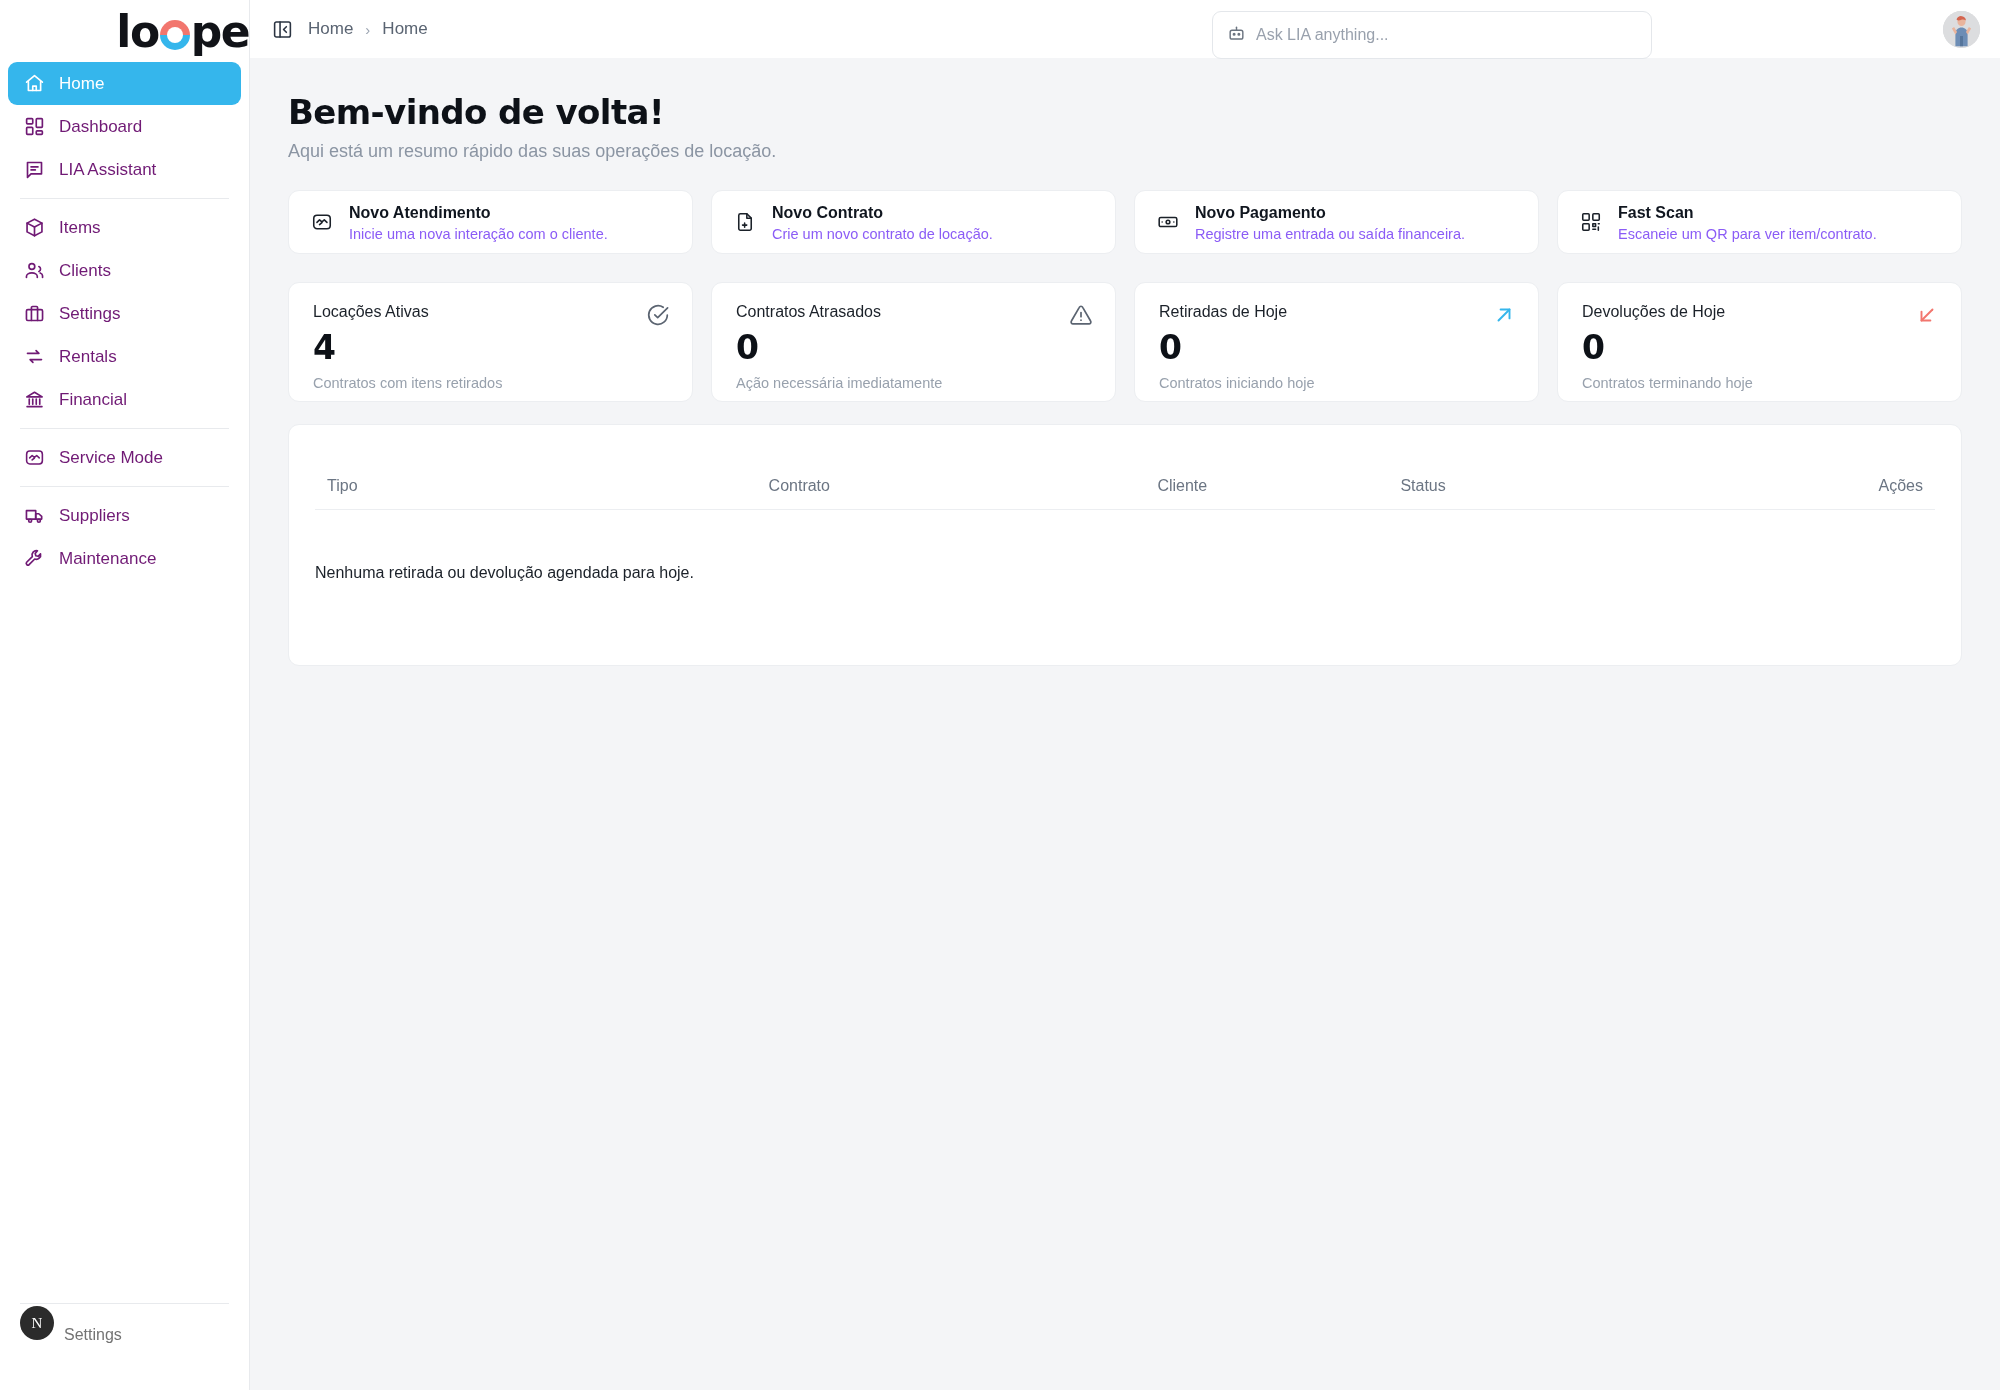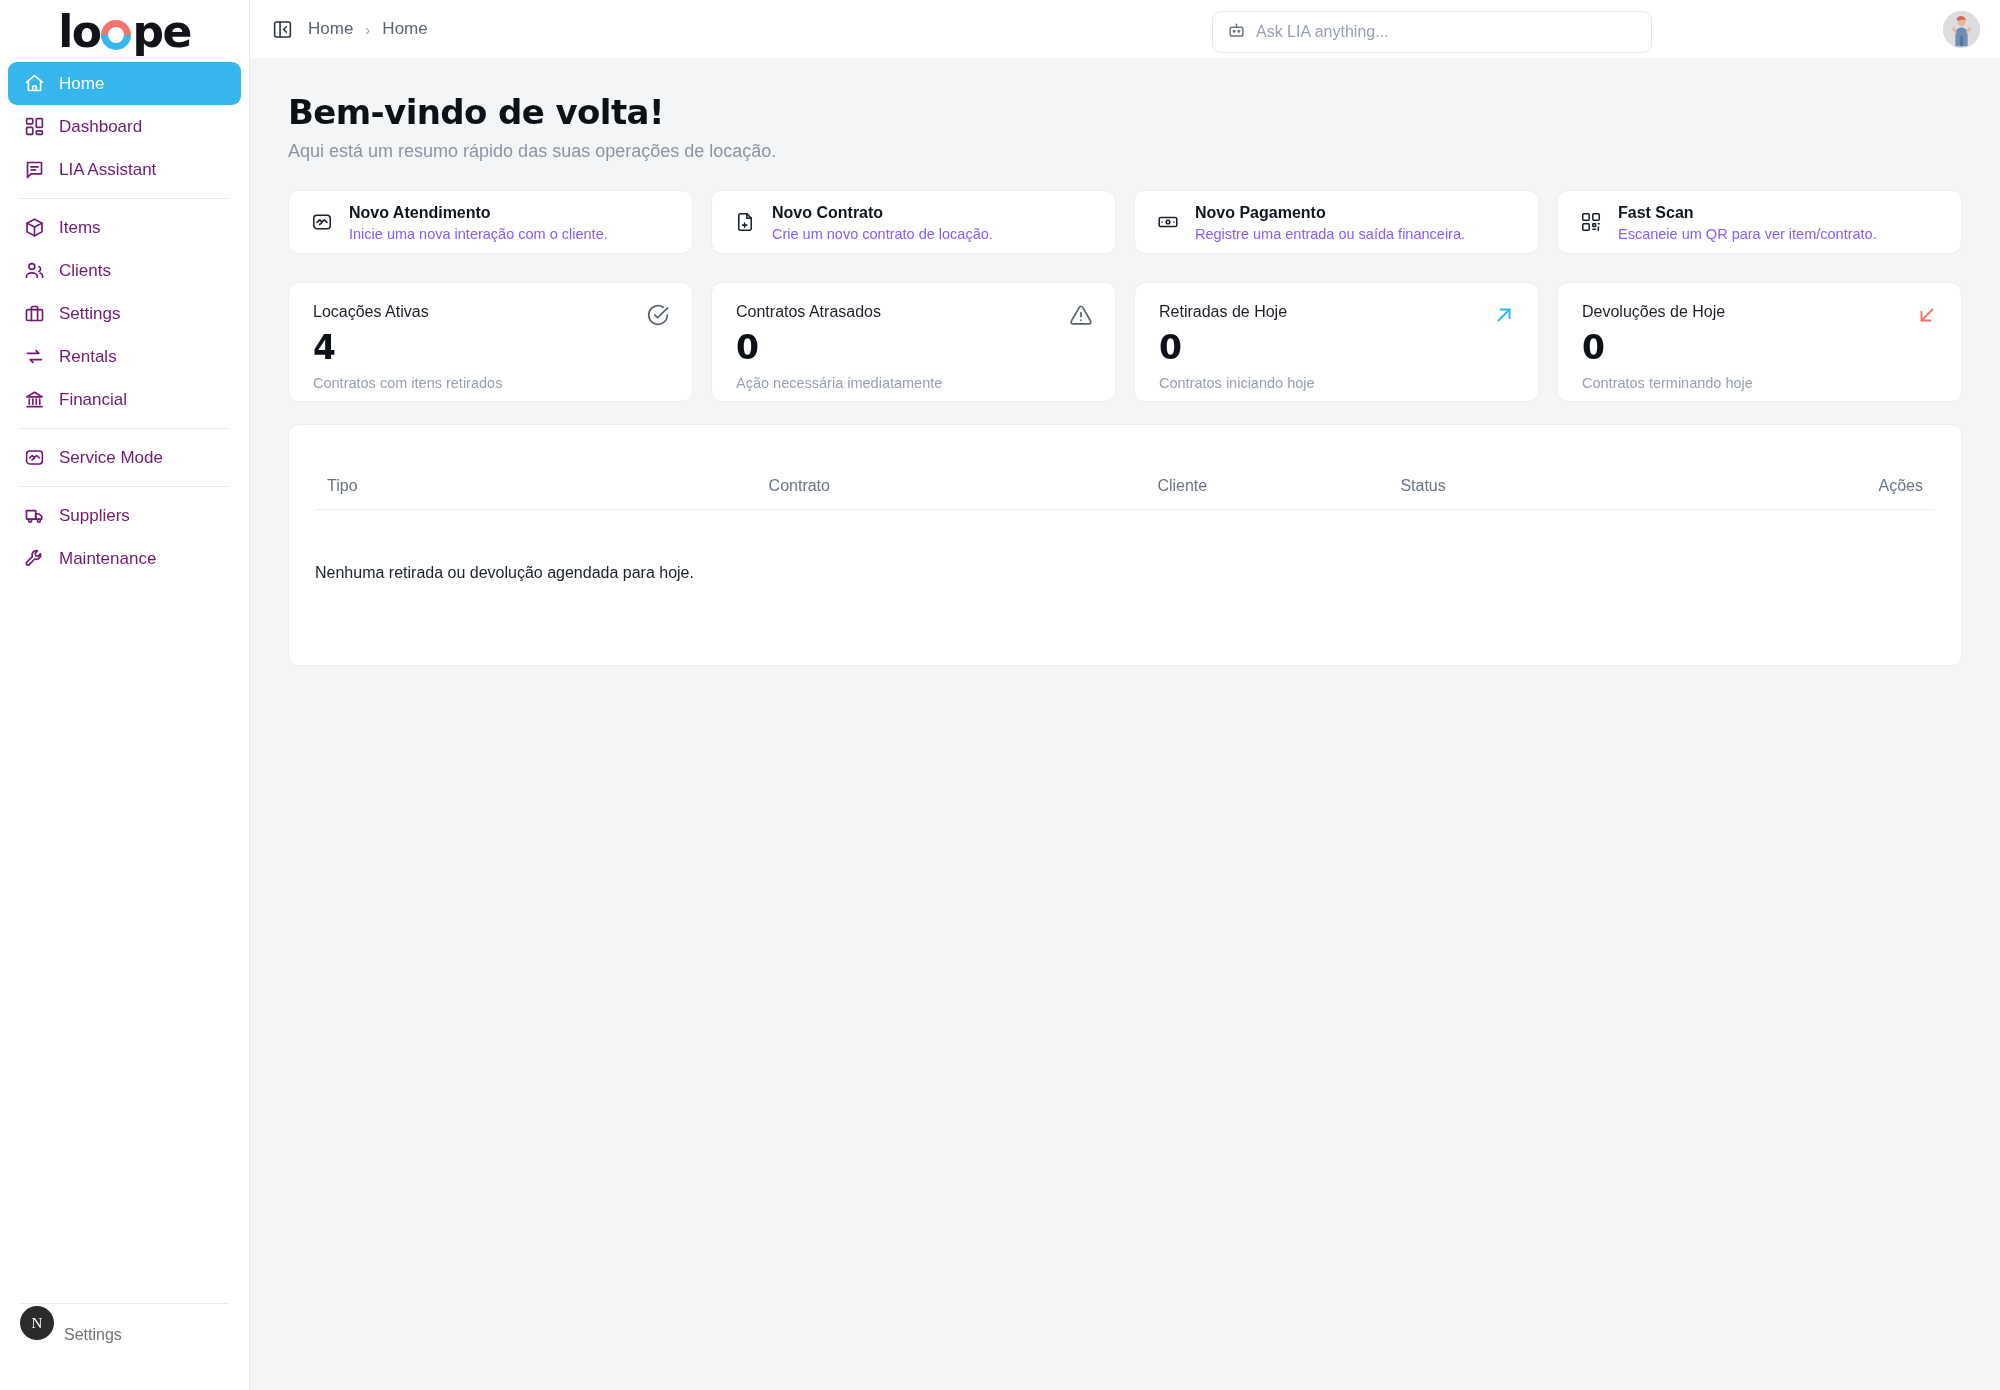--- a/index.html
+++ b/index.html
@@ -21,21 +21,21 @@
     background: #ffffff;
     border-right: 1px solid #e8eaed;
     display: flex;
     flex-direction: column;
     position: relative;
   }
   .logo-wrap {
     height: 60px;
     display: flex;
     align-items: center;
-    justify-content: center;
+    justify-content: flex-end;
     padding-top: 4px;
   }
   .logo {
     font-size: 44px;
     font-weight: 700;
     letter-spacing: -1.5px;
     line-height: 1;
     color: #111318;
     display: flex;
     align-items: center;
@@ -139,21 +139,21 @@
   }
   .crumbs { display: flex; align-items: center; gap: 12px; font-size: 17px; color: #5a6472; }
   .crumbs .sep { color: #9aa3b0; font-size: 15px; }
   .crumb-last { color: #5a6472; }
 
   .search {
     position: absolute;
     left: 962px;
     top: 11px;
     width: 440px;
-    height: 42px;
+    height: 48px;
     border: 1px solid #e4e7eb;
     border-radius: 9px;
     background: #fff;
     display: flex;
     align-items: center;
     gap: 10px;
     padding: 0 14px;
     cursor: text;
   }
   .search .ph { font-size: 16px; color: #99a1ad; }

